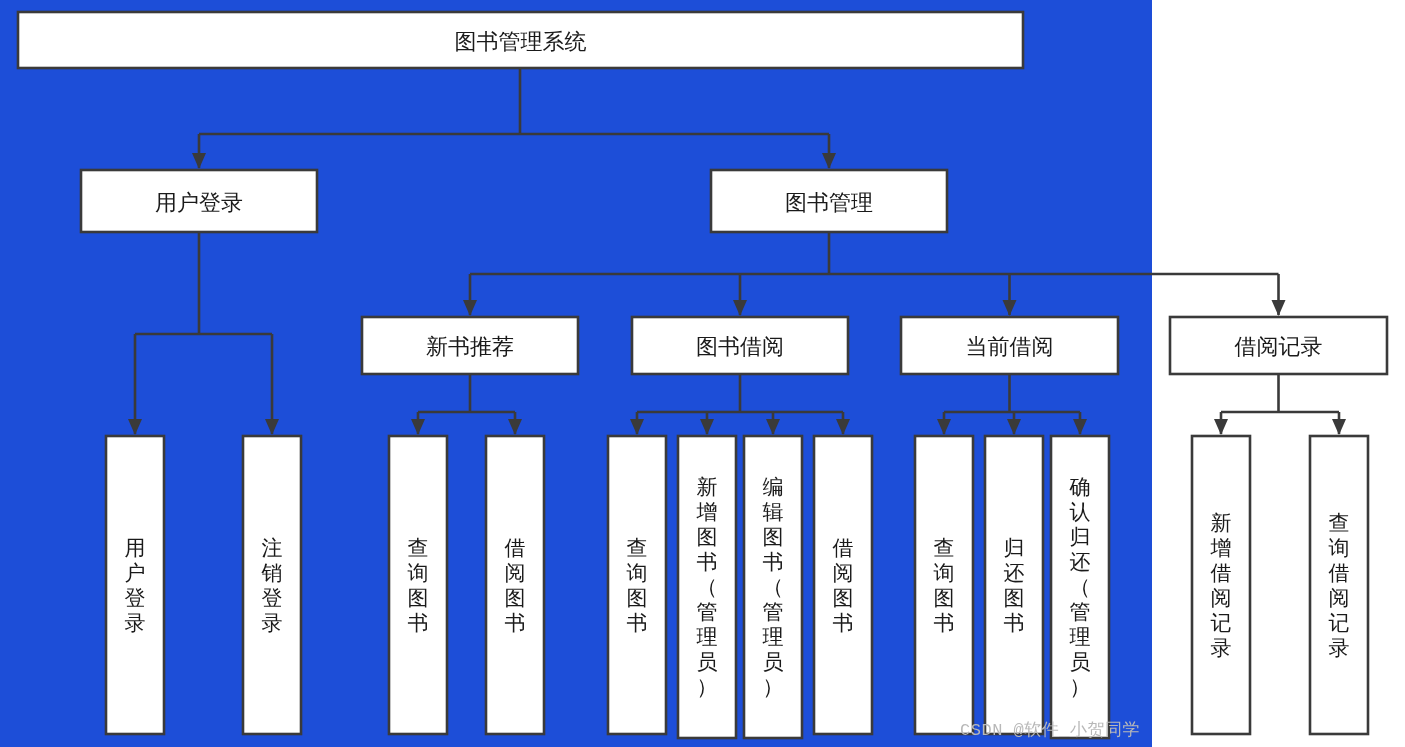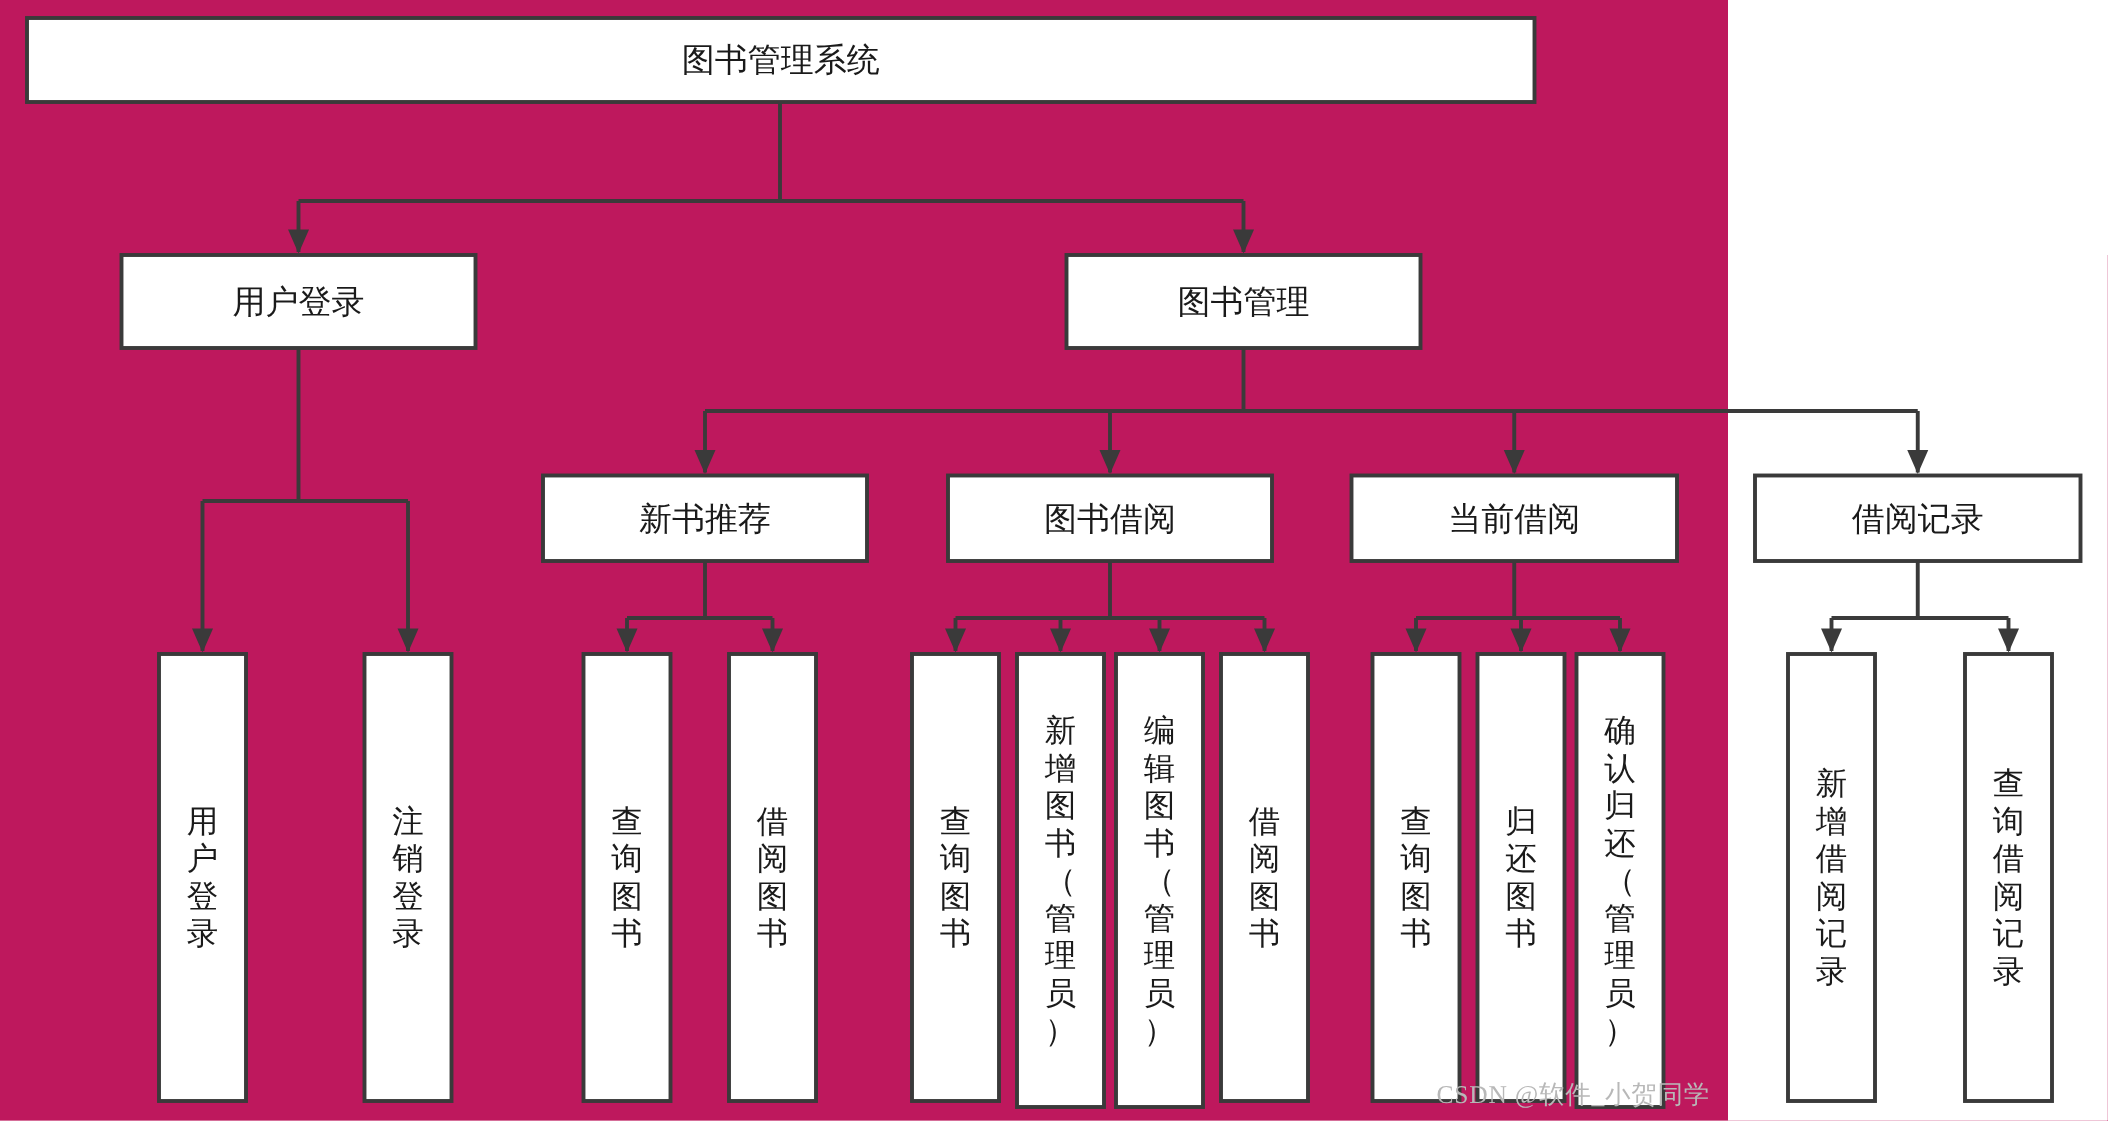--- a/index.html
+++ b/index.html
@@ -10,21 +10,21 @@
   body {
     width: 1405px;
     height: 747px;
     font-family: "Liberation Sans", "DejaVu Sans", sans-serif;
     overflow: hidden;
   }
   #diagram-root {
     position: relative;
     width: 1152px;
     height: 747px;
-    background: #be185d;
+    background: #1d4ed8;
   }
   svg.diagram-canvas {
     position: absolute;
     top: 0;
     left: 0;
     width: 1405px;
     height: 747px;
   }
   .node-box {
     fill: #ffffff;
@@ -51,21 +51,21 @@
   .node-label-v {
     font-family: "DejaVu Sans", "Liberation Sans", sans-serif;
     font-size: 21px;
     fill: #1a1a1a;
     text-anchor: middle;
   }
   .watermark-text {
     position: absolute;
     right: 12px;
     bottom: 6px;
-    font-family: Liberation Serif, serif;
+    font-family: Liberation Mono, monospace;
     font-size: 17px;
     color: #b8b8b8;
     white-space: nowrap;
     letter-spacing: 0.5px;
   }
 </style>
 </head>
 <body>
 
 <div id="diagram-root">

